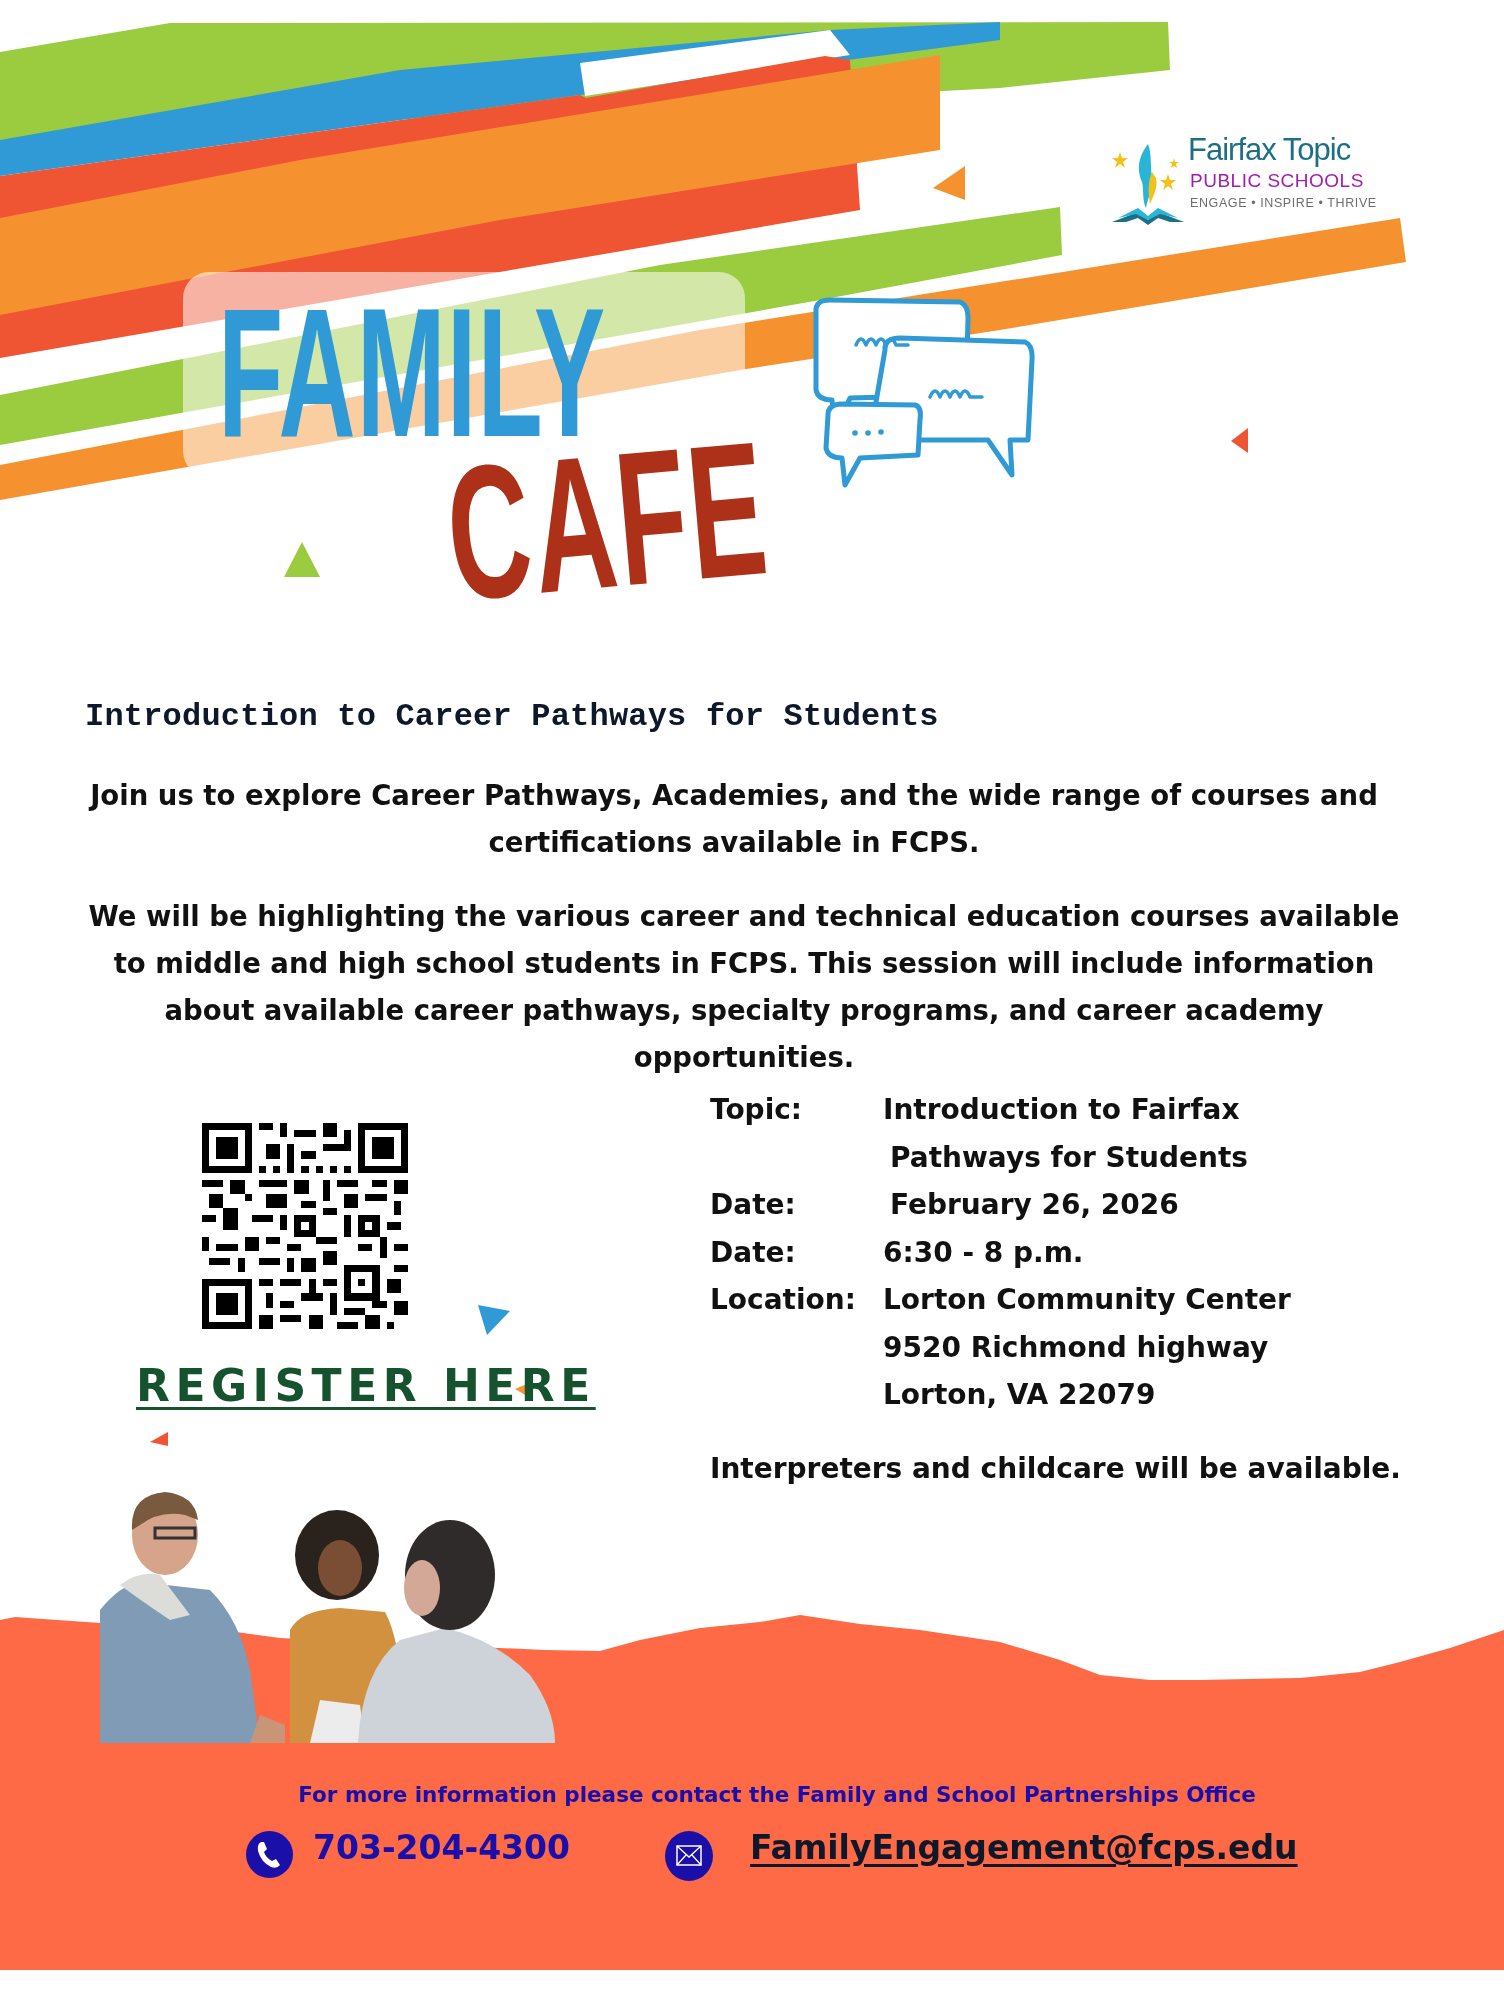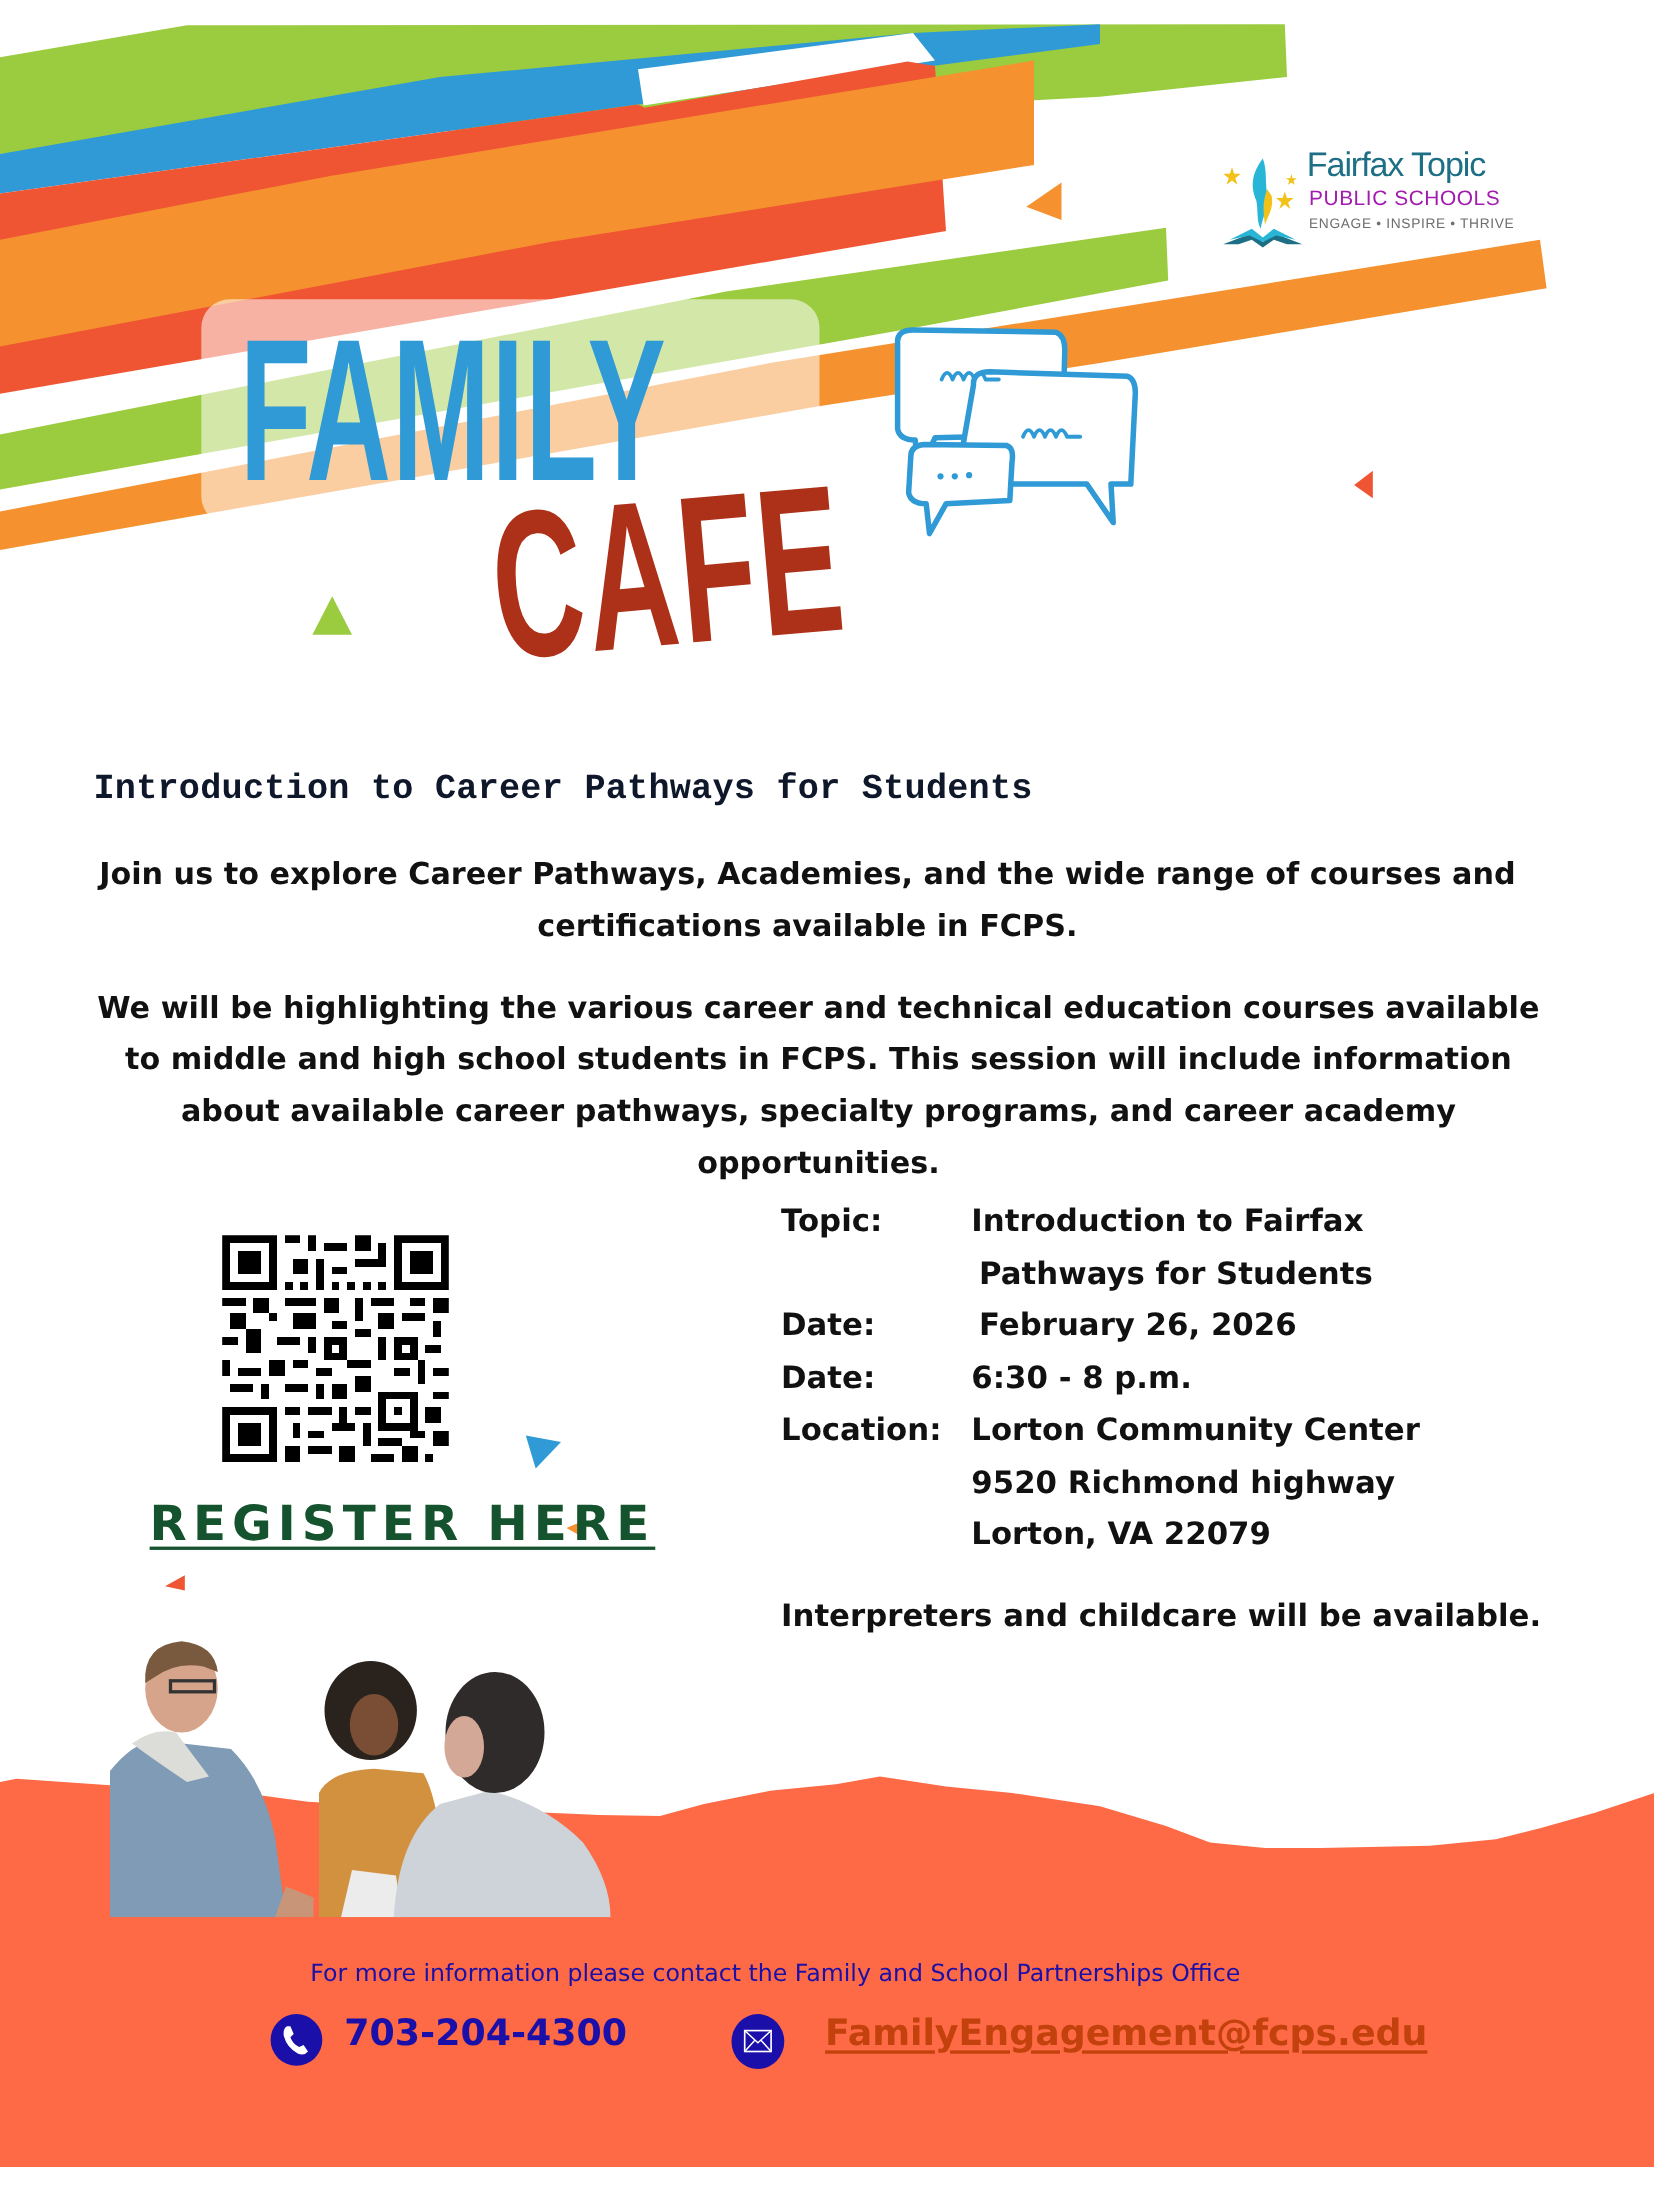--- a/index.html
+++ b/index.html
@@ -39,31 +39,31 @@
 
   .qr { position:absolute; left:202px; top:1123px; width:206px; height:206px; }
   .register { position:absolute; left:136px; top:1360px; font-family:"DejaVu Sans", sans-serif;
               font-size:44px; font-weight:bold; color:#14532d; letter-spacing:5.5px;
               text-decoration:underline; text-decoration-thickness:3px; text-underline-offset:6px;
               white-space:nowrap; cursor:pointer; }
 
   #footer-wave { position:absolute; left:0; top:1600px; width:1504px; height:372px; }
   .photo { position:absolute; left:100px; top:1490px; width:456px; height:253px; }
 
-  .contact-line { position:absolute; left:282px; top:1782px; width:990px; text-align:left;
-                  font-family:"DejaVu Sans", sans-serif; font-size:21.5px; font-weight:normal;
+  .contact-line { position:absolute; left:282px; top:1782px; width:990px; text-align:center;
+                  font-family:"DejaVu Sans", sans-serif; font-size:21.5px; font-weight:bold;
                   color:#1a0fa8; white-space:nowrap; }
   .phone-icon { position:absolute; left:246px; top:1831px; width:47px; height:47px; border-radius:50%;
                 background:#1a0fa8; }
   .phone-text { position:absolute; left:313px; top:1828px; font-family:"DejaVu Sans", sans-serif;
                 font-size:33px; font-weight:bold; color:#1a0fa8; white-space:nowrap; }
   .mail-icon { position:absolute; left:665px; top:1831px; width:48px; height:50px; border-radius:50%;
                background:#1a0fa8; }
   .mail-text { position:absolute; left:750px; top:1828px; font-family:"DejaVu Sans", sans-serif;
-               font-size:33px; font-weight:bold; color:#c2410c; text-decoration:underline;
+               font-size:33px; font-weight:bold; color:#0f172a; text-decoration:underline;
                text-decoration-thickness:3px; text-underline-offset:5px; white-space:nowrap; cursor:pointer; }
 </style>
 </head>
 <body>
 
 <svg id="banner" viewBox="0 0 1504 680" width="1504" height="680">
 
   <polygon points="0,52 170,23 1168,22 1170,70 1000,88 0,140" fill="#9bcb3f"></polygon>
 
   <polygon points="0,140 400,70 830,30 1000,22 1000,40 580,95 0,176" fill="#2f9ad6"></polygon>

